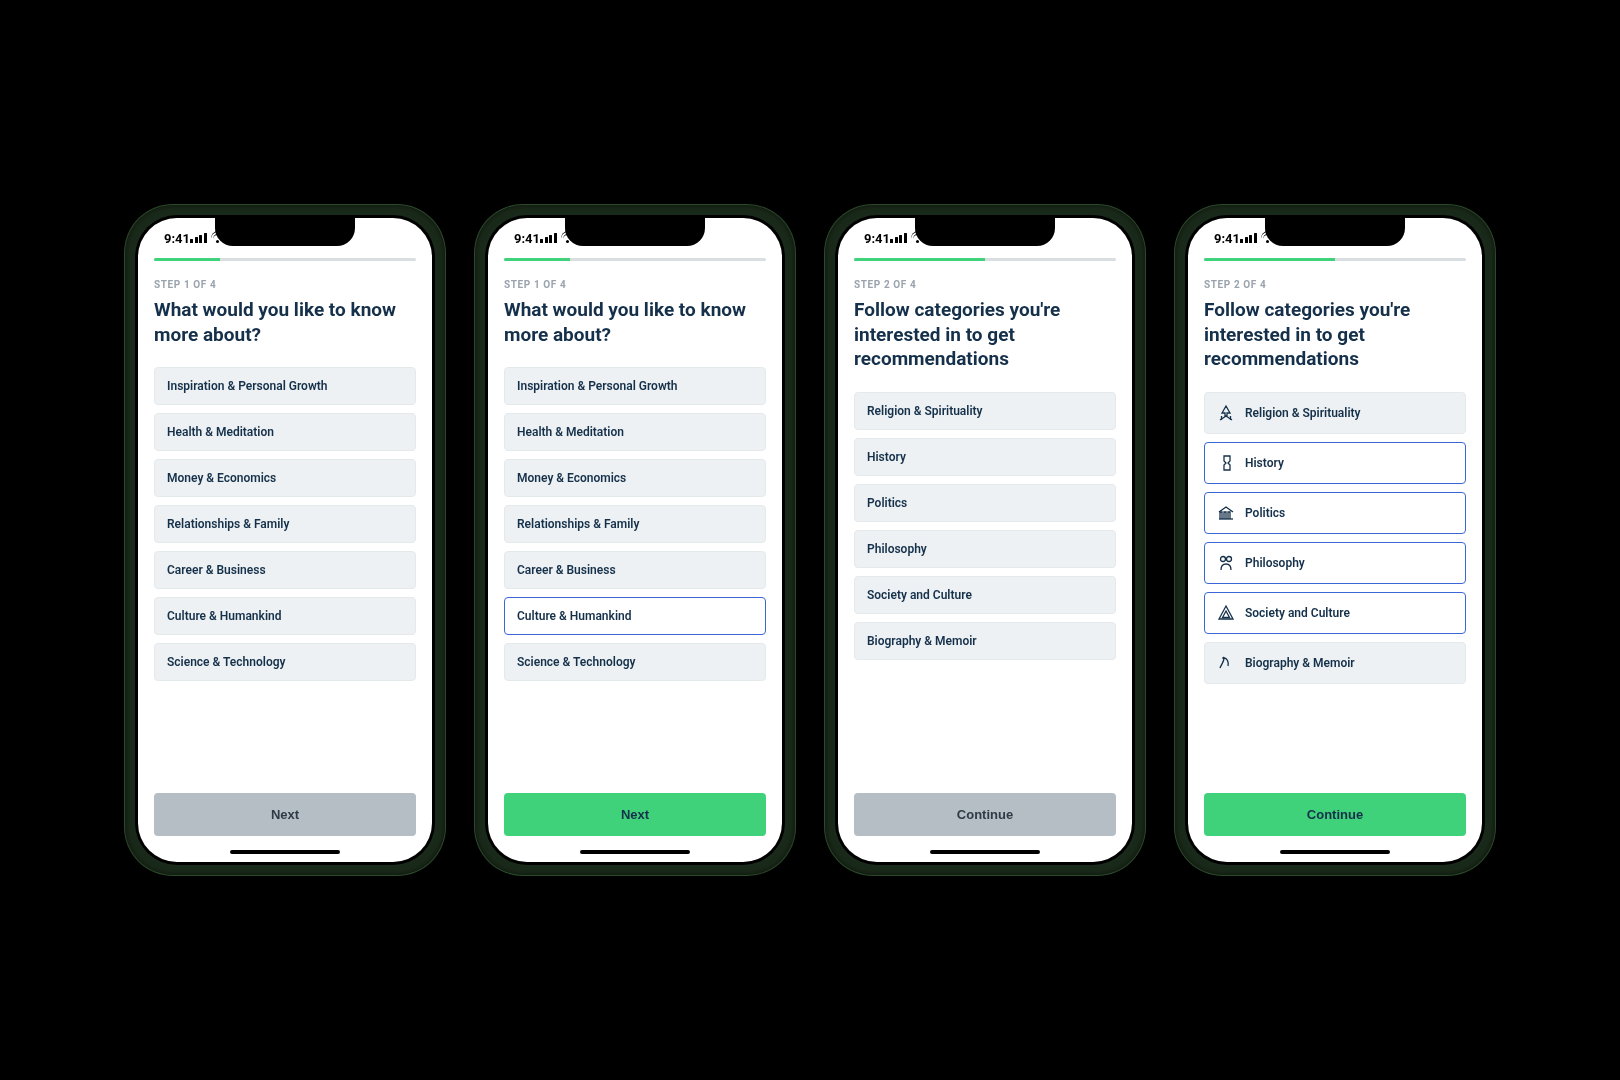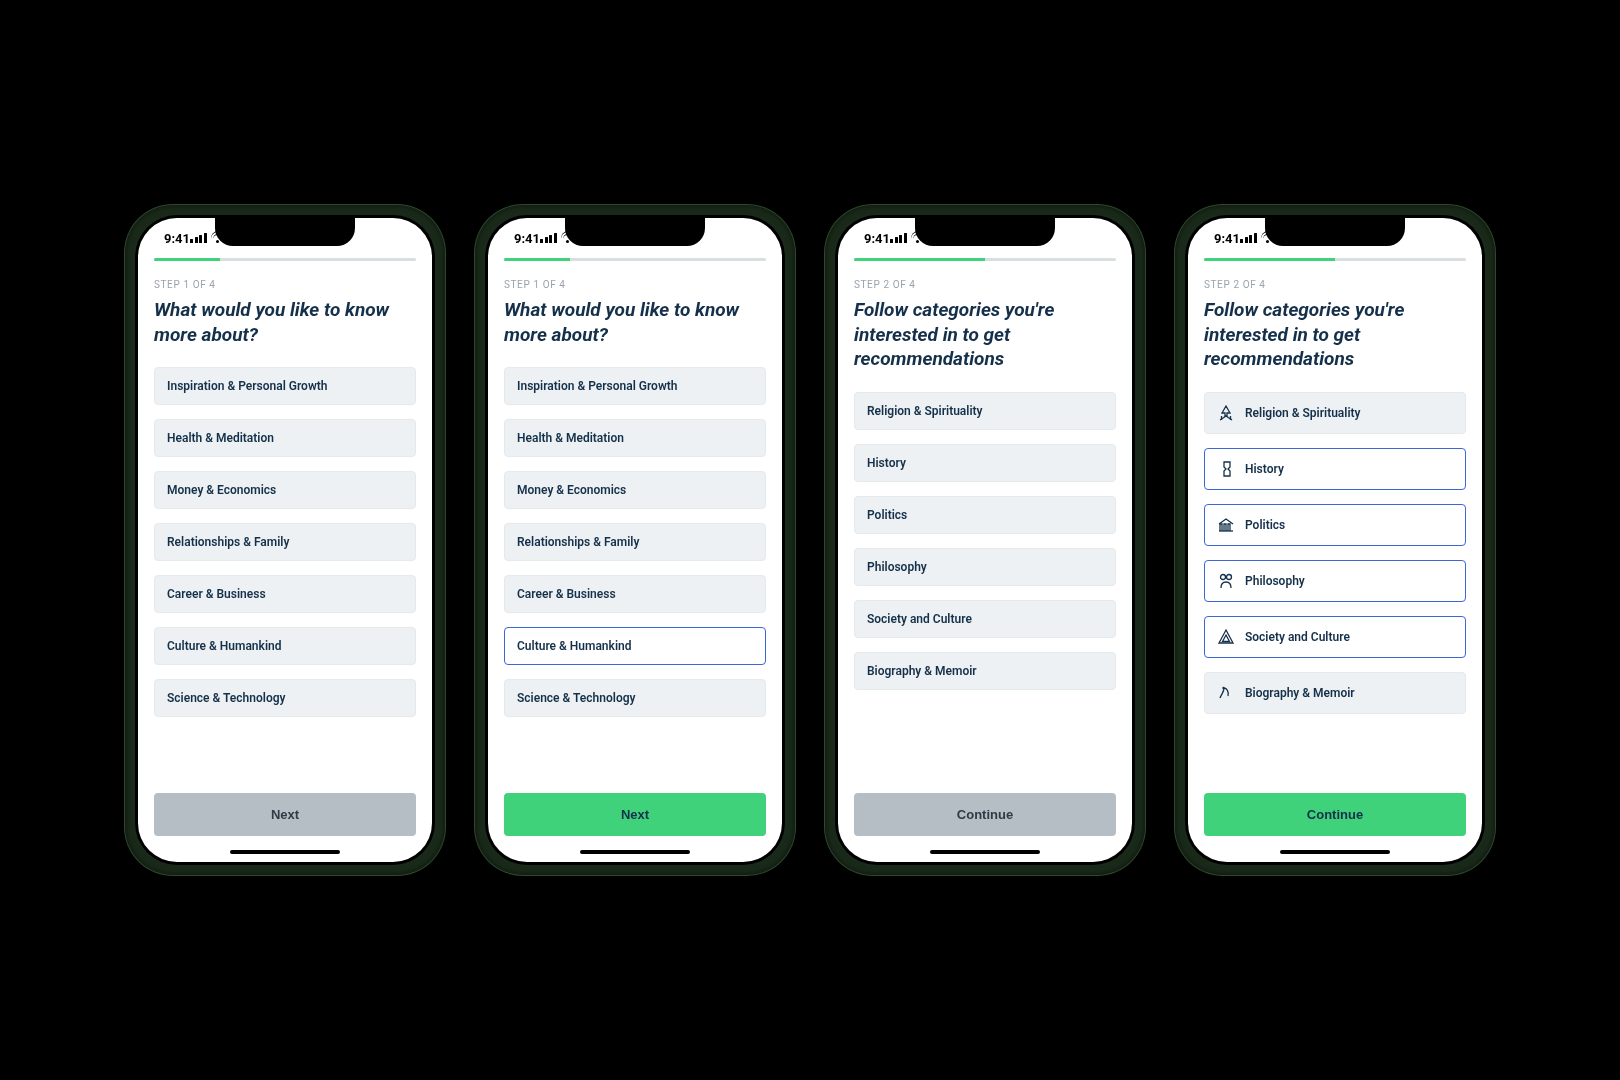--- a/index.html
+++ b/index.html
@@ -101,32 +101,31 @@
   
   .content{
     padding:18px 16px 0;
     flex:1;
     display:flex;
     flex-direction:column;
   }
   .step-label{
     font-size:10px;
     letter-spacing:.6px;
-    font-weight:400;
+    font-weight:700;
     color:var(--muted);
   }
   .headline{
     margin:8px 0 20px;
     font-size:19px;
     line-height:1.3;
     font-weight:700;
     color:var(--ink);
-    font-style:italic;
-  }
-  .chips{display:flex;flex-direction:column;gap:14px;}
+  }
+  .chips{display:flex;flex-direction:column;gap:8px;}
   .chip{
     background:var(--chip);
     border:1px solid var(--chip-border);
     border-radius:4px;
     padding:11px 12px;
     font-size:12px;
     font-weight:600;
     color:var(--ink);
     display:flex;
     align-items:center;

